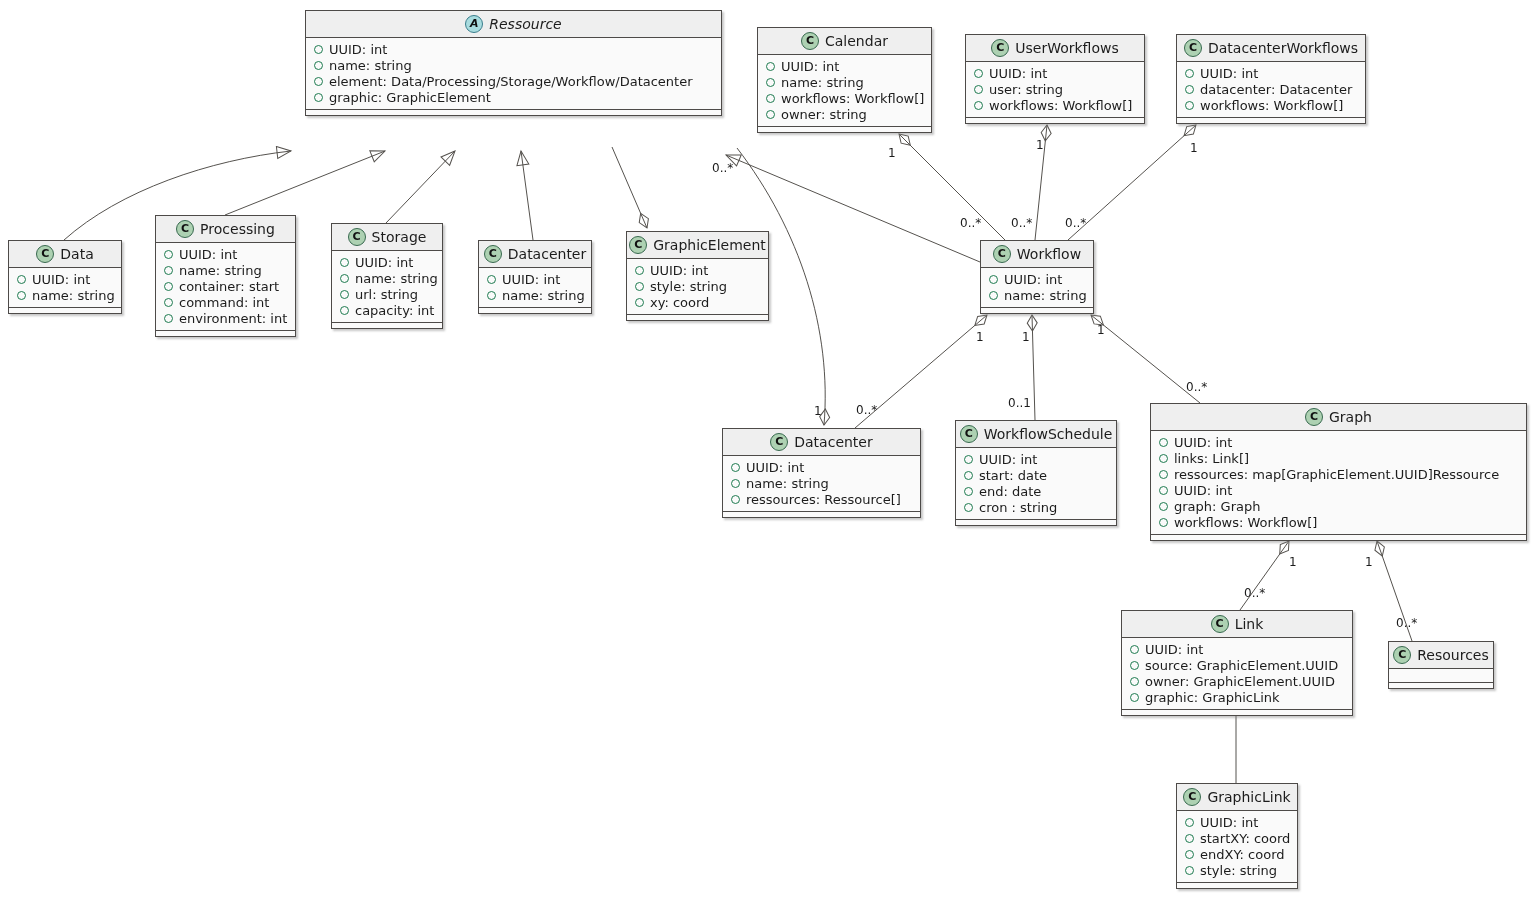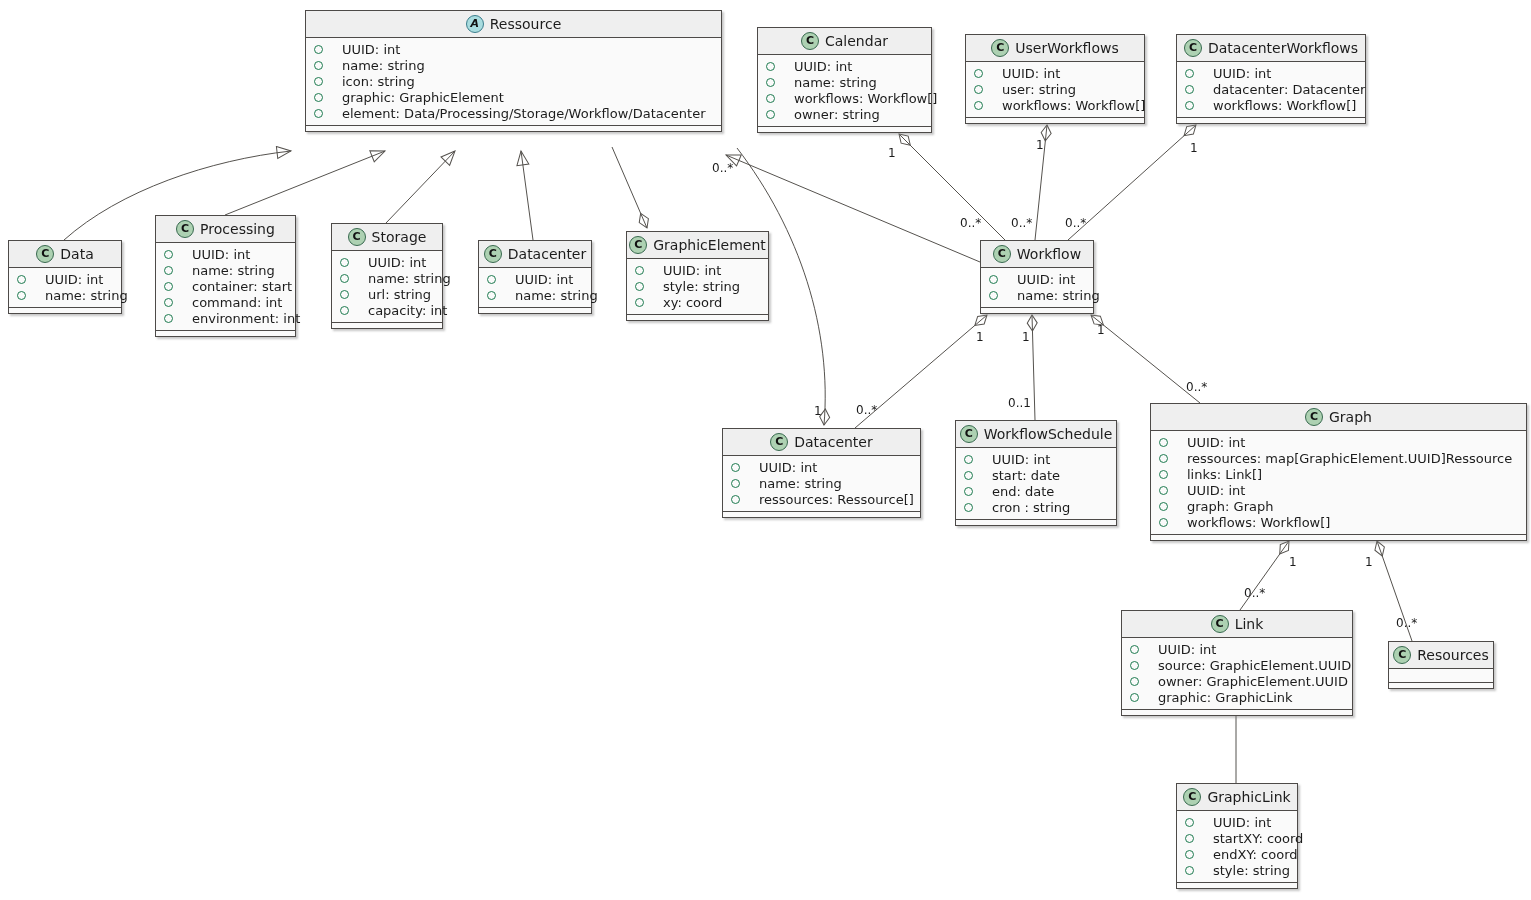--- a/index.html
+++ b/index.html
@@ -21,23 +21,23 @@
     background:#EFEFEF;border-bottom:1px solid #4D4A48;
     padding:3px 8px;height:20px;font-size:14px;white-space:nowrap;
   }
   .badge{
     width:16px;height:16px;border-radius:50%;flex:0 0 16px;
     background:#ADD1B2;border:1px solid #38694F;
     font-size:11px;line-height:16px;font-weight:bold;text-align:center;color:#111;
   }
   .badge.abstract{background:#A9DCDF;border-color:#3A7E8C;font-style:italic;}
   .cname{font-weight:normal;}
-  .cname.italic{}
+  .cname.italic{font-style:italic;}
   .uml-fields{padding:3px 8px 4px 8px;min-height:6px;}
-  .field{display:flex;align-items:center;gap:19px;height:16px;white-space:nowrap;}
+  .field{display:flex;align-items:center;gap:6px;height:16px;white-space:nowrap;}
   .ficon{
     width:7px;height:7px;border-radius:50%;flex:0 0 7px;
     border:1px solid #1E7B50;background:transparent;
   }
   .uml-methods{border-top:1px solid #4D4A48;height:5px;}
   .mult{
     position:absolute;z-index:3;font-size:12px;color:#1c1c1c;white-space:nowrap;
   }
 </style>
 </head>
@@ -81,30 +81,26 @@
       <div class="field">
           <span class="ficon"></span>
           <span>UUID: int</span>
         </div>
       <div class="field">
           <span class="ficon"></span>
           <span>name: string</span>
         </div>
       <div class="field">
           <span class="ficon"></span>
-          <span>icon: string</span>
+          <span>element: Data/Processing/Storage/Workflow/Datacenter</span>
         </div>
       <div class="field">
           <span class="ficon"></span>
           <span>graphic: GraphicElement</span>
         </div>
-      <div class="field">
-          <span class="ficon"></span>
-          <span>element: Data/Processing/Storage/Workflow/Datacenter</span>
-        </div>
     </div>
     <div class="uml-methods"></div>
   </div>
 
   <div class="uml-class" style="left:757px;top:27px;width:173px;">
     <div class="uml-title">
       <span class="badge">C</span>
       <span class="cname">Calendar</span>
     </div>
     <div class="uml-fields">
@@ -357,25 +353,25 @@
       <span class="badge">C</span>
       <span class="cname">Graph</span>
     </div>
     <div class="uml-fields">
       <div class="field">
           <span class="ficon"></span>
           <span>UUID: int</span>
         </div>
       <div class="field">
           <span class="ficon"></span>
+          <span>links: Link[]</span>
+        </div>
+      <div class="field">
+          <span class="ficon"></span>
           <span>ressources: map[GraphicElement.UUID]Ressource</span>
-        </div>
-      <div class="field">
-          <span class="ficon"></span>
-          <span>links: Link[]</span>
         </div>
       <div class="field">
           <span class="ficon"></span>
           <span>UUID: int</span>
         </div>
       <div class="field">
           <span class="ficon"></span>
           <span>graph: Graph</span>
         </div>
       <div class="field">

